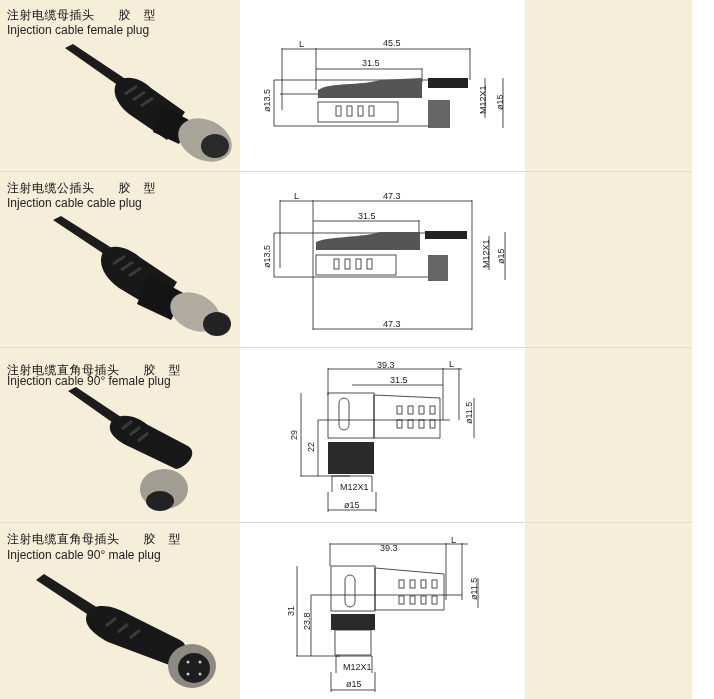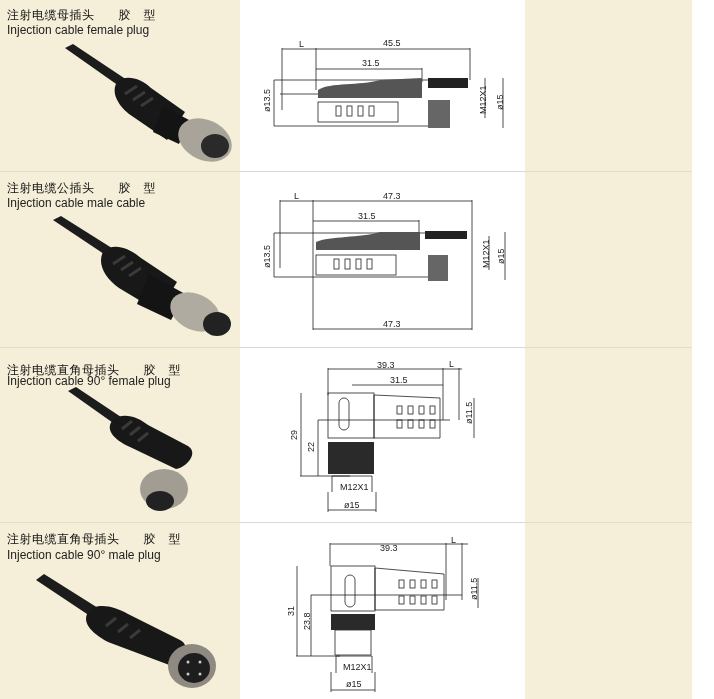--- a/index.html
+++ b/index.html
@@ -69,21 +69,21 @@
     <text x="383" y="46" font-size="9" fill="#222">45.5</text>
     <text x="362" y="66" font-size="9" fill="#222">31.5</text>
     <text x="270" y="112" font-size="9" fill="#222" transform="rotate(-90 270 112)">ø13.5</text>
     <text x="486" y="114" font-size="9" fill="#222" transform="rotate(-90 486 114)">M12X1</text>
     <text x="503" y="110" font-size="9" fill="#222" transform="rotate(-90 503 110)">ø15</text>
   </svg>
 </div>
 
 <div>
   <div class="title-cn" style="top:180px"><span>注射电缆公插头</span><span class="type">胶　型</span></div>
-  <div class="title-en" style="top:196px">Injection cable male cable</div>
+  <div class="title-en" style="top:196px">Injection cable cable plug</div>
   <svg class="photo" style="left:45px;top:212px" width="190" height="130">
     <path d="M8,8 L16,4 L70,38 L62,44 Z" fill="#1c1c1c"></path>
     <path d="M58,40 C68,30 84,36 96,46 L132,70 L114,100 L74,76 C60,66 52,52 58,40 Z" fill="#181818"></path>
     <path d="M68,52 L80,44 M76,58 L88,50 M84,64 L96,56" stroke="#3a3a3a" stroke-width="3"></path>
     <path d="M104,62 L140,82 L126,108 L92,92 Z" fill="#141414"></path>
     <ellipse cx="150" cy="100" rx="26" ry="18" transform="rotate(25 150 100)" fill="#b0aba0"></ellipse>
     <ellipse cx="172" cy="112" rx="14" ry="12" fill="#222"></ellipse>
   </svg>
   <svg class="diagram" style="top:186px" width="285" height="150" viewBox="240 186 285 150">
     <g stroke="#222" fill="none" stroke-width="0.8">

